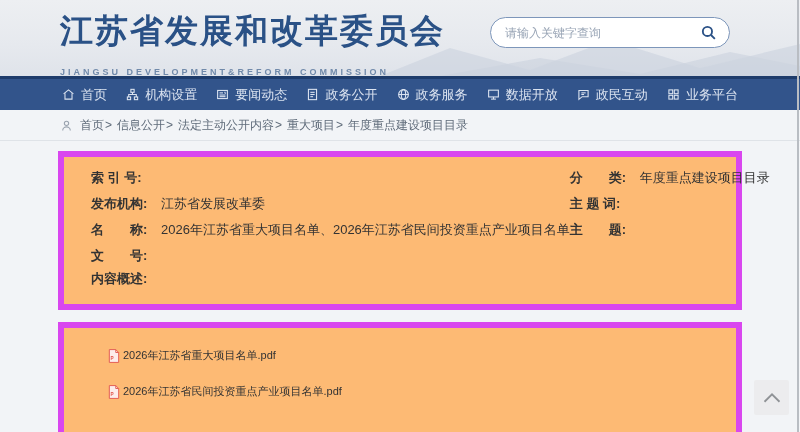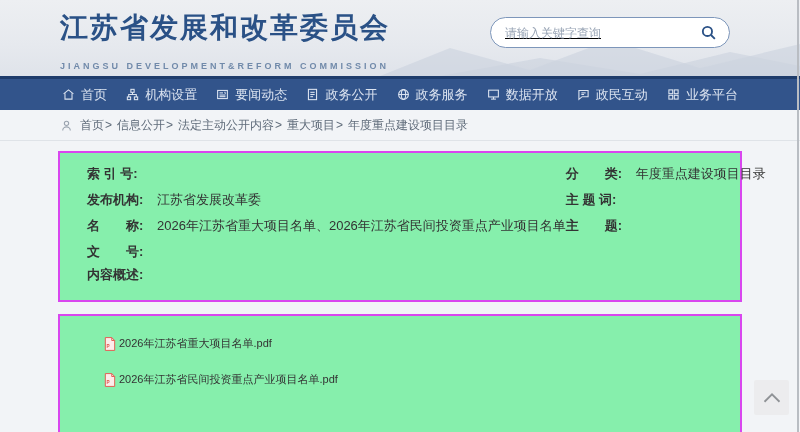--- a/index.html
+++ b/index.html
@@ -11,29 +11,29 @@
 
   
   .header {
     height:76px; position:relative;
     background:linear-gradient(180deg,#edeff2 0%,#e6e9ee 60%,#dfe3ea 100%);
     overflow:hidden;
   }
   .mountains { position:absolute; right:0; bottom:0; width:420px; height:46px; opacity:.5; }
   .brand { position:absolute; left:60px; top:11px; }
   .brand-title {
-    font-size:28px; font-weight:bold; color:#2a5186; letter-spacing:2px; line-height:1.2;
+    font-size:33px; font-weight:bold; color:#2a5186; letter-spacing:2px; line-height:1.2;
   }
   .brand-sub {
     margin-top:16px; font-size:9px; font-weight:bold; color:#718aaa; letter-spacing:3px;
   }
   .search-wrap {
     position:absolute; right:70px; top:17px; width:240px; height:31px;
     background:#fff; border:1px solid #7d96ba; border-radius:16px;
-    display:flex; align-items:center; padding:0 12px 0 14px;text-decoration:underline;
+    display:flex; align-items:center; padding:0 12px 0 14px;
   }
   .search-input {
     flex:1; border:none; outline:none; background:transparent;
     font-size:12px; color:#333; font-family:inherit;
   }
   .search-input::placeholder { color:#98a4b5; }
   .search-btn { width:18px; height:18px; border:none; background:transparent; cursor:pointer; padding:0; display:flex; align-items:center; justify-content:center; }
 
   
   .nav {
@@ -54,21 +54,21 @@
     height:31px; display:flex; align-items:center; padding-left:60px;
     border-bottom:1px solid #dfe3e8; font-size:12px; color:#5f6b7a;
   }
   .crumbbar .loc-icon { margin-right:7px; display:flex; }
   .crumb-item { color:#5f6b7a; cursor:pointer; }
   .crumb-sep { margin:0 5px 0 1px; color:#5f6b7a; }
 
   
   .main { padding:0 58px; }
   .card {
-    background:#86efac; border:2px solid #d946ef;
+    background:#fdba74; border:6px solid #d946ef;
   }
   .card-meta { margin-top:10px; padding:8px 0 10px 27px; }
   .meta-cols { display:flex; }
   .meta-left { flex:1; }
   .meta-right { width:254px; }
   .meta-row { display:flex; align-items:center; height:26px; font-size:13px; }
   .meta-label { font-weight:bold; color:#333; white-space:pre; width:70px; flex:none; }
   .meta-value { color:#333; white-space:nowrap; }
   .meta-summary { display:flex; height:24px; font-size:13px; margin-top:1px; }
 

